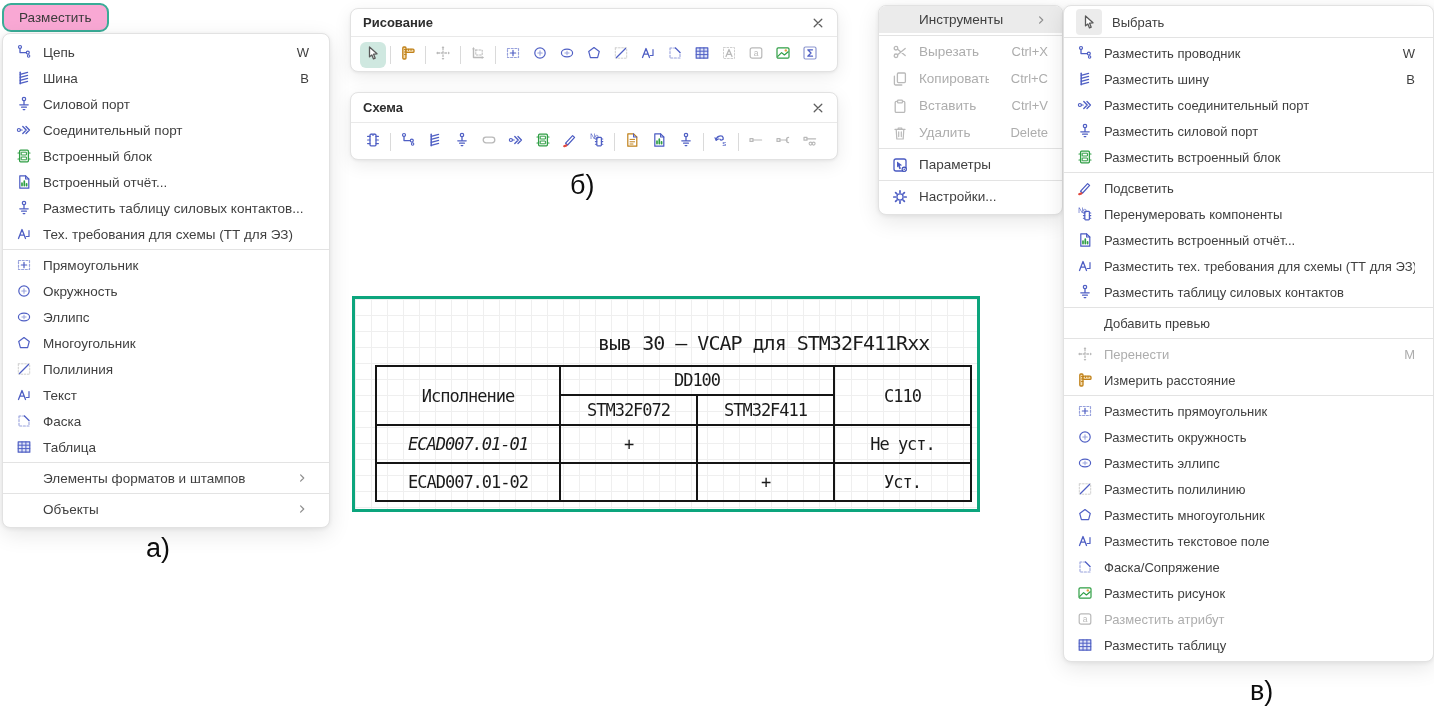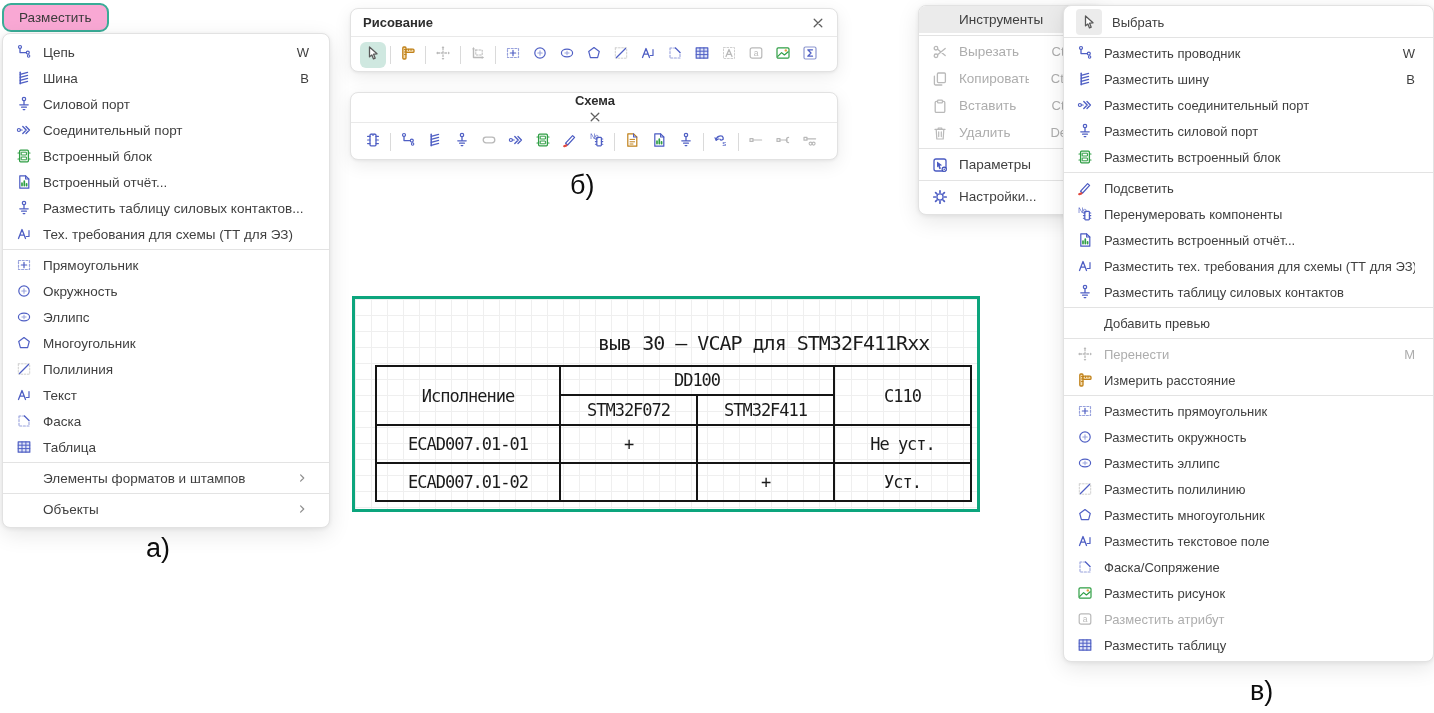--- a/index.html
+++ b/index.html
@@ -48,21 +48,21 @@
   #cad-table{position:absolute;left:20px;top:66px;border-collapse:collapse;table-layout:fixed;}
   #cad-table td{border:2px solid #151515;text-align:center;vertical-align:middle;
                 font-size:17px;letter-spacing:-1px;padding:0;overflow:hidden;}
 
   
   .fig-label{position:absolute;font-size:27px;color:#0d0d0d;}
 
   
   #place-menu{left:2px;top:33px;width:328px;}
   #place-menu .menu-item{padding-right:20px;}
-  #context-menu{left:878px;top:5px;width:185px;padding:0 0 4px 0;margin-left:40px;}
+  #context-menu{left:878px;top:5px;width:185px;padding:0 0 4px 0;}
   #context-menu .menu-item{height:27px;}
   #tools-submenu{left:1063px;top:5px;width:371px;padding:3px 0;}
   #tools-submenu .menu-item{font-size:13px;padding-right:18px;}
   .chev{width:14px;height:14px;display:flex;align-items:center;justify-content:center;margin-left:8px;}
 </style>
 </head>
 <body>
 
 <button id="place-button">
   <span>Разместить</span>
@@ -352,21 +352,21 @@
       <div class="tb-btn">
         <span class="mi-icon"><svg width="18" height="18" viewBox="0 0 18 18" fill="none" stroke-linecap="round" stroke-linejoin="round">
             <rect x="3" y="3" width="12" height="12" rx="1.5" stroke="#8b95cf" stroke-width="1.2"></rect>
             <path d="M11.5 5.8 H6.8 L10 9 L6.8 12.2 H11.5" stroke="#4f5fc4" stroke-width="1.3"></path>
           </svg></span>
       </div>
     </div>
 </section>
 
 <section class="toolbar" style="left:350px;top:92px;width:488px;height:68px;">
-  <div class="tb-header" style="height:29px;flex-direction:column;">
+  <div class="tb-header" style="height:29px;">
     <span class="tb-title">Схема</span>
     <span class="tb-close" id="tb1-close">
         <svg width="18" height="18" viewBox="0 0 18 18" fill="none" stroke-linecap="round" stroke-linejoin="round">
           <path d="M5.2 5.2 L12.8 12.8 M12.8 5.2 L5.2 12.8" stroke="#5f5f5f" stroke-width="1.3"></path>
         </svg>
       </span>
   </div>
   <div class="tb-body" id="tb1" style="padding-top:6px;">
       <div class="tb-btn">
         <span class="mi-icon"><svg width="18" height="18" viewBox="0 0 18 18" fill="none" stroke-linecap="round" stroke-linejoin="round">
@@ -493,21 +493,21 @@
         <td colspan="2" style="height:26px;">DD100</td>
         <td rowspan="2" style="width:135px;">C110</td>
       </tr>
       <tr id="cad-subheaders">
           <td style="width: 135px; height: 27px; margin-left: 30px;">STM32F072</td>
           <td style="width: 135px; height: 27px;">STM32F411</td>
         </tr>
     </tbody>
     <tbody id="cad-rows">
         <tr>
-          <td style="height: 36px;">ECAD007.01-01</td>
+          <td style="height: 36px; font-style: italic;">ECAD007.01-01</td>
           <td style="height: 36px;">+</td>
           <td style="height: 36px;"></td>
           <td style="height: 36px; margin-top: 44px;">Не уст.</td>
         </tr>
         <tr>
           <td style="height: 36px;">ECAD007.01-02</td>
           <td style="height: 36px;"></td>
           <td style="height: 36px;">+</td>
           <td style="height: 36px;">Уст.</td>
         </tr>

